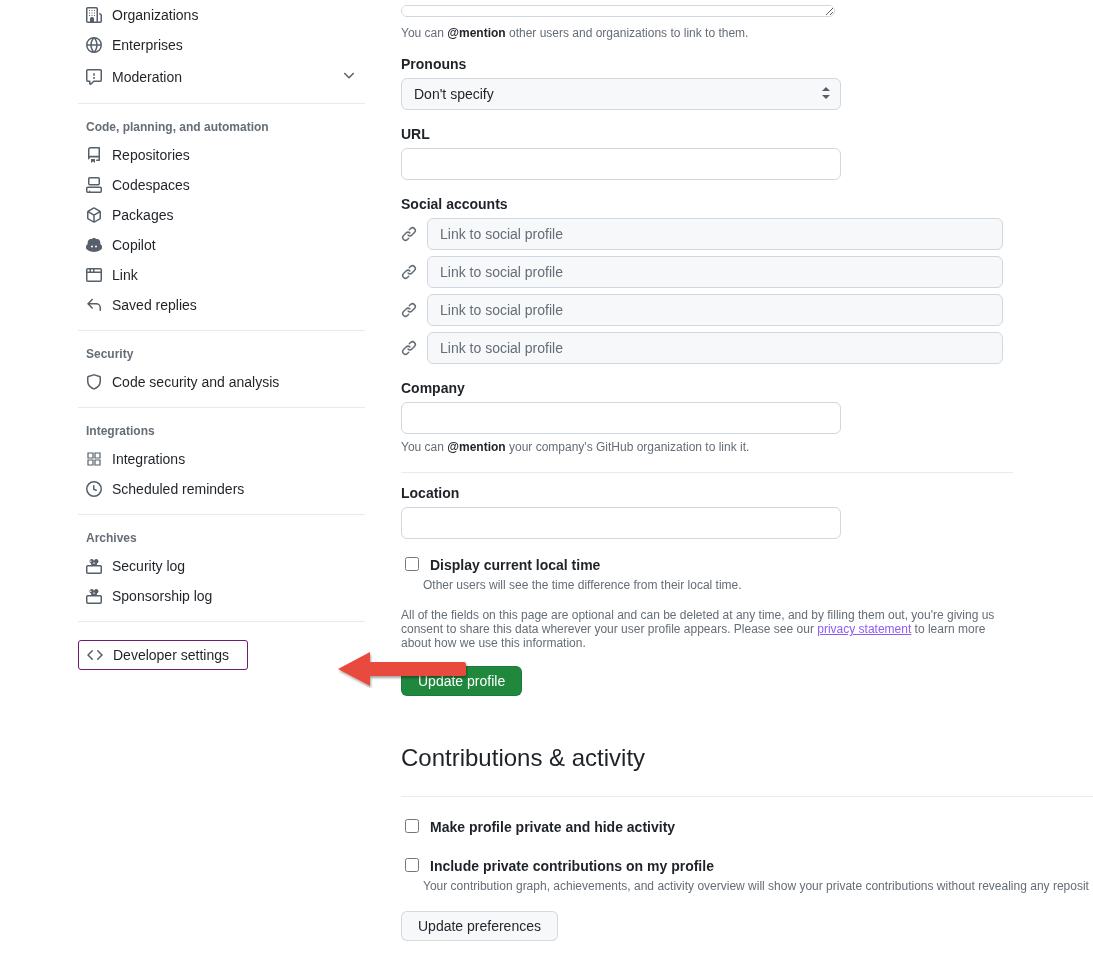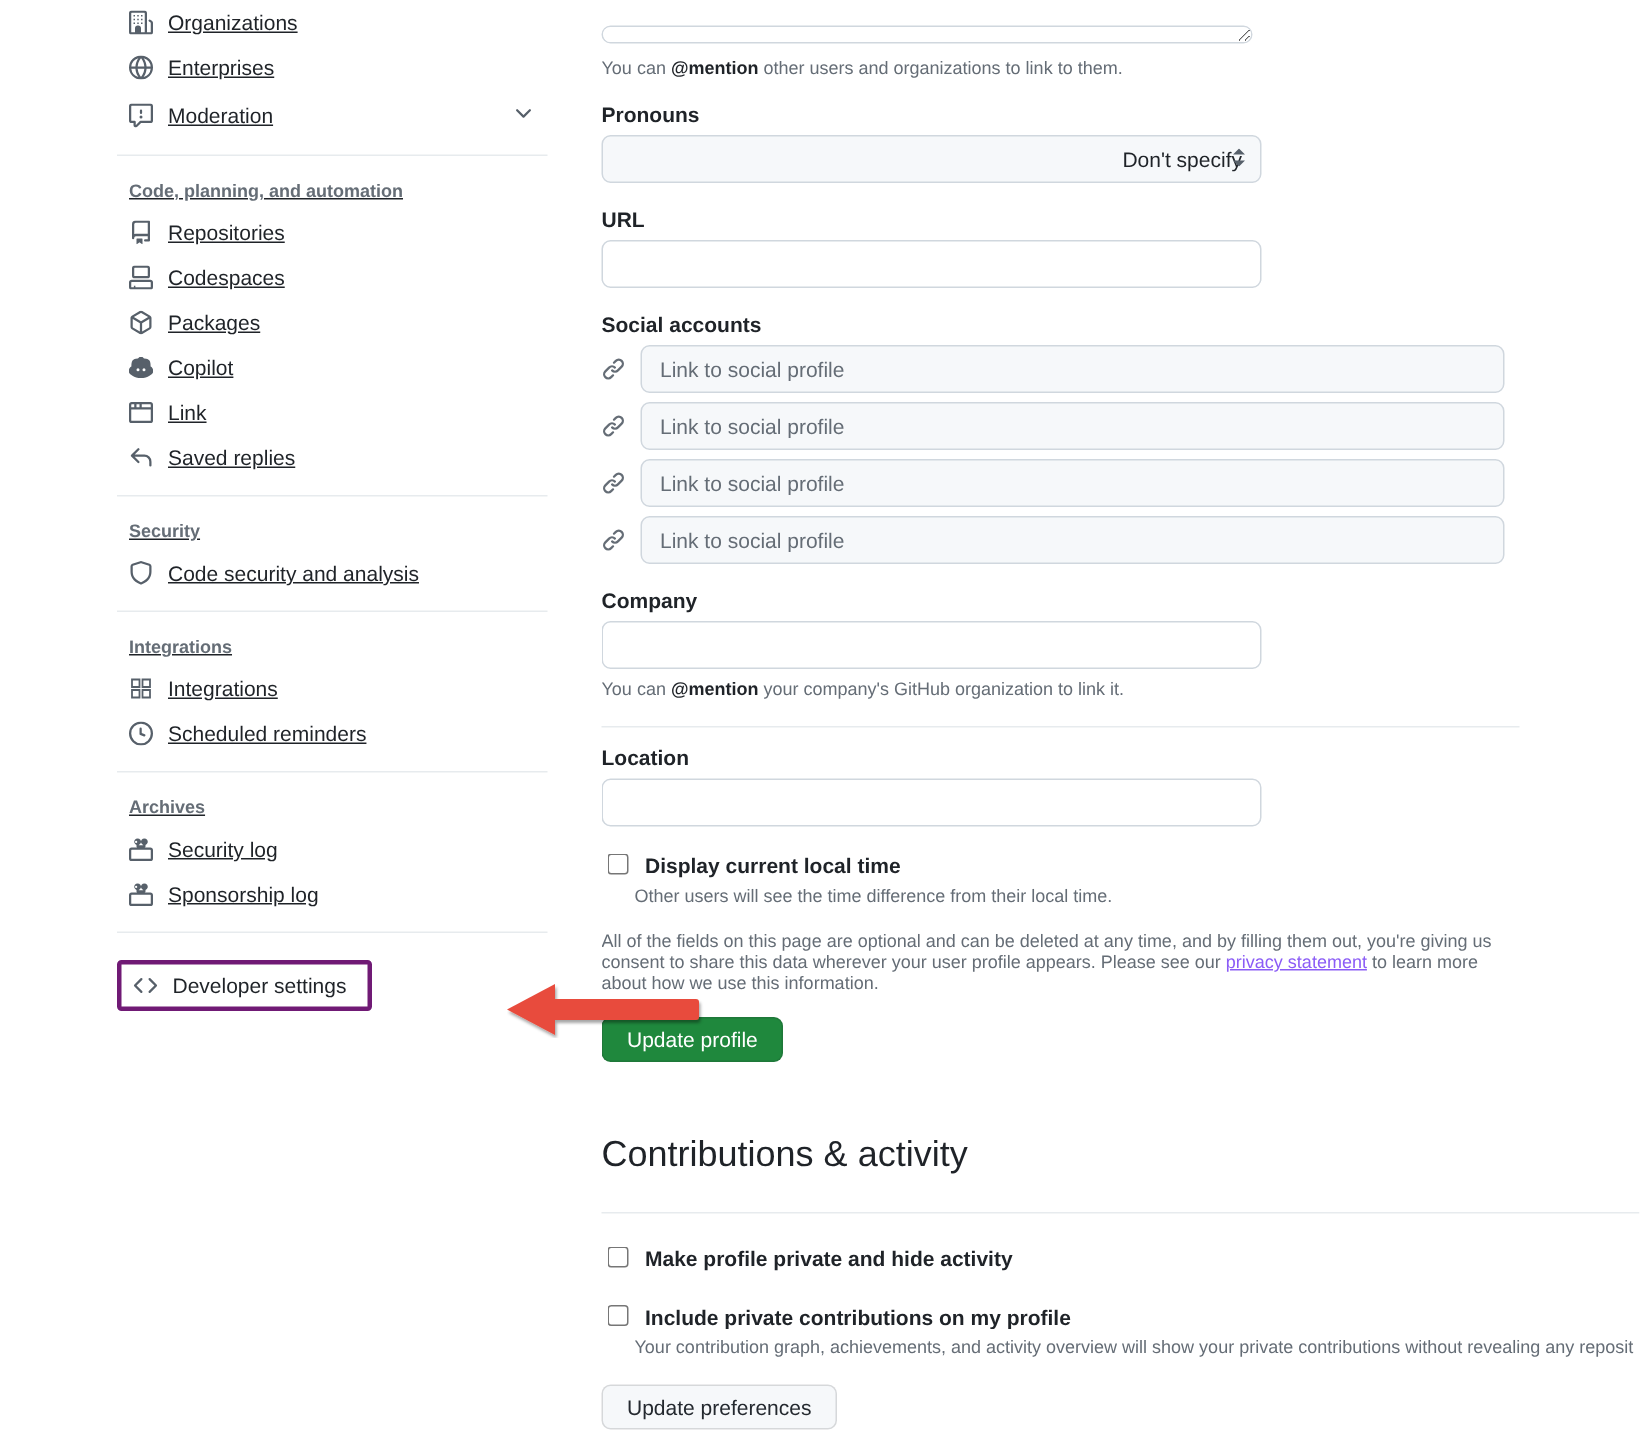--- a/index.html
+++ b/index.html
@@ -13,21 +13,20 @@
   .page {
     display: flex;
     width: 1093px;
     min-height: 955px;
   }
   
   .sidebar {
     width: 365px;
     padding: 0 0 18px 78px;
     flex-shrink: 0;
-    text-decoration: underline;
   }
   .side-list {
     list-style: none;
     margin: 0;
     padding: 0;
   }
   .side-item {
     display: flex;
     align-items: center;
     padding: 7px 8px;
@@ -54,21 +53,21 @@
     border-top: 1px solid #d0d7de80;
     margin: 10px 0 8px 0;
   }
   .side-section-title {
     font-size: 12px;
     font-weight: 600;
     color: #656d76;
     padding: 8px 8px 6px 8px;
   }
   .highlight-box {
-    border: 3px solid #701a75;
+    border: 1px solid #701a75;
     border-radius: 3px;
     padding: 0;
     margin-top: 10px;
     display: inline-block;
     width: 170px;
   }
   .highlight-box .side-item { padding: 6px 8px; }
   .arrow-wrap {
     position: relative;
     height: 0;
@@ -95,21 +94,20 @@
   .form-control, .form-select, textarea.form-control {
     width: 440px;
     max-width: 440px;
     padding: 5px 12px;
     font-size: 14px;
     line-height: 20px;
     border: 1px solid #d0d7de;
     border-radius: 6px;
     background: #ffffff;
     color: #1f2328;
-    text-align: right;
   }
   textarea.form-control {
     width: 434px;
     height: 12px;
     resize: vertical;
   }
   .form-select {
     appearance: none;
     background: #f6f8fa;
     position: relative;
@@ -397,21 +395,21 @@
         <g filter="url(#sh)" fill="#e84c3d">
           <rect x="28" y="14" width="100" height="14" rx="2"></rect>
           <polygon points="0,21 32,4 32,38"></polygon>
         </g>
       </svg>
     </div>
   </nav>
 
   <main class="main">
 
-    <div class="form-group" style="margin-top:16px">
+    <div class="form-group" style="margin-top:4px">
       <textarea class="form-control" style="height: 10px;"></textarea>
       <div class="note">
         <span>You can </span><strong>@mention</strong><span> other users and organizations to link to them.</span>
       </div>
     </div>
 
     <div class="form-group">
       <label class="form-label">Pronouns</label>
       <div class="select-wrap">
         <select class="form-select">

